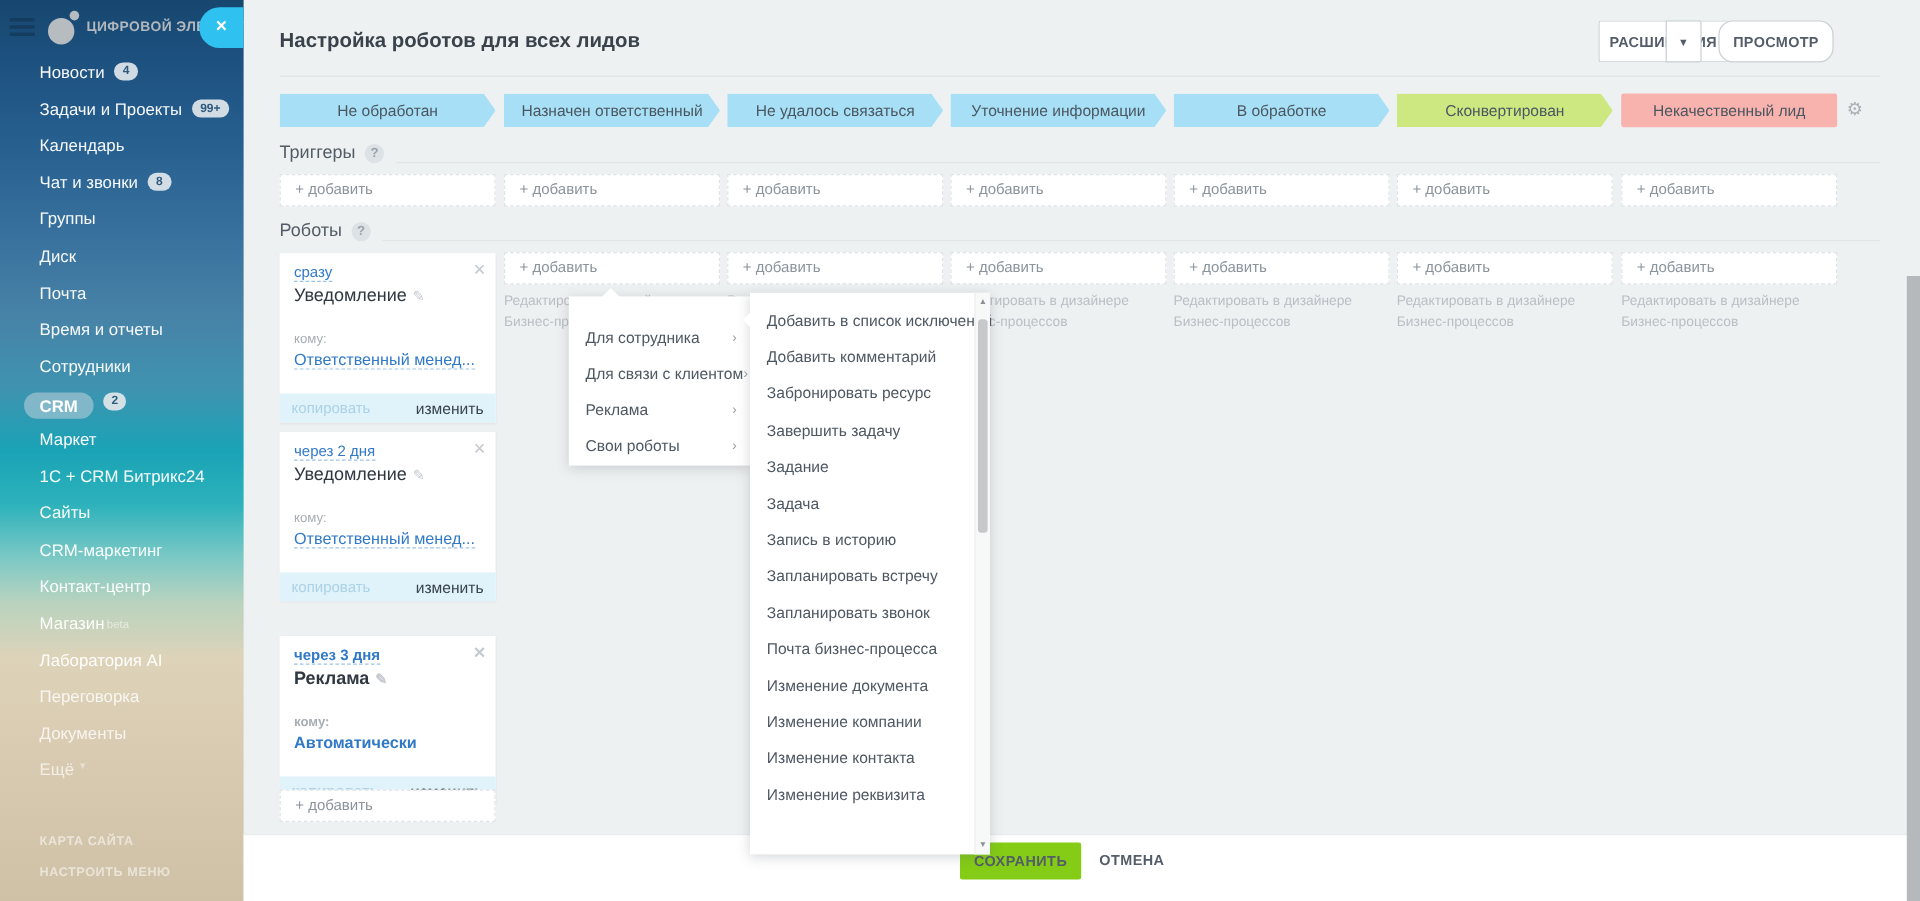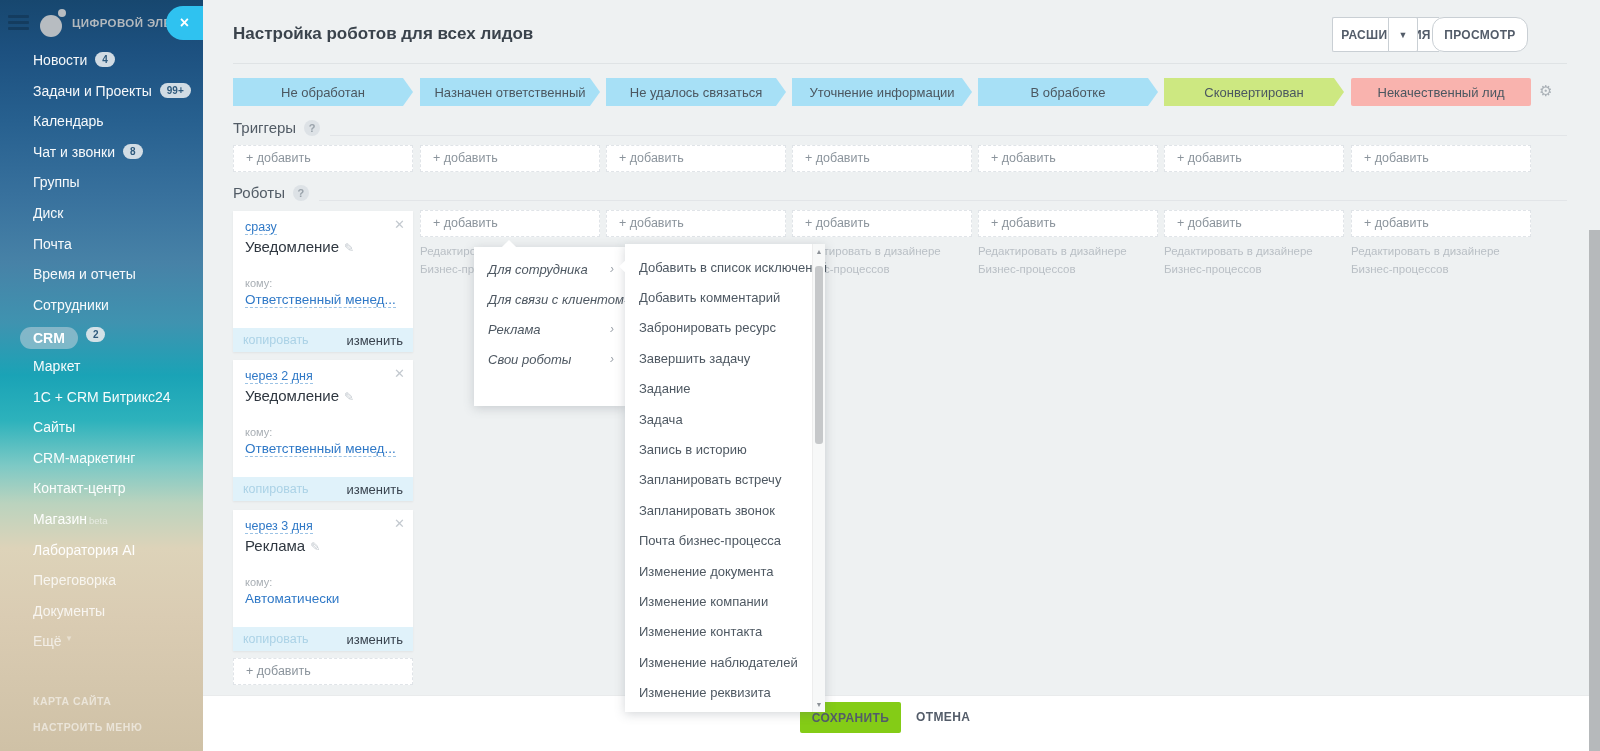--- a/index.html
+++ b/index.html
@@ -76,37 +76,37 @@
     color:#8b949c; font-size:12.5px; line-height:25px; padding-left:12px; cursor:pointer; }
   .t-row { top:145px; }
   .r-row { top:210px; }
   .add-col1 { top:658px; left:30px; }
 
   .hint { position:absolute; top:243px; width:172px; font-size:11.5px; line-height:1.55; color:#b9bfc5; }
 
   
   .card { position:absolute; left:30px; width:180px; height:141px; background:#fff;
     box-shadow:0 1px 2px rgba(0,0,0,0.06); }
-  .card1 { top:211px; } .card2 { top:360px; } .card3 { top:510px; }
+  .card1 { top:211px; } .card2 { top:360px; } .card3 { top:530px;font-weight:bold; }
   .card .when { position:absolute; left:12px; top:9px; font-size:12.5px; color:#3079c7;
     border-bottom:1px dashed #9cc3e5; cursor:pointer; }
   .card .x { position:absolute; right:8px; top:6px; color:#c3c9cf; font-size:13px; cursor:pointer; }
   .card .title { position:absolute; left:12px; top:27px; font-size:15px; color:#2f3740; white-space:nowrap; }
   .card .pencil { color:#c3c9cf; font-size:12px; margin-left:5px; cursor:pointer; }
   .card .to-label { position:absolute; left:12px; top:66px; font-size:11px; color:#a8aeb4; }
   .card .to-link { position:absolute; left:12px; top:81px; font-size:13.5px; color:#3079c7; white-space:nowrap; cursor:pointer; }
   .card .to-link.dashed { border-bottom:1px dashed #9cc3e5; }
   .card .foot { position:absolute; left:0; bottom:0; width:100%; height:24px; background:#e0f2fa;
     display:flex; align-items:center; justify-content:space-between; padding:0 10px; }
   .card .copy { color:#aBD2e6; color:#abd2e6; font-size:12.5px; cursor:pointer; }
   .card .edit { color:#39434e; font-size:13px; cursor:pointer; }
 
   
-  .cat-menu { position:absolute; left:271px; top:247px; width:152px; height:159px; background:#fff;
-    box-shadow:0 2px 10px rgba(83,92,105,0.25); z-index:25; padding-top:7px;font-style:italic; }
+  .cat-menu { position:absolute; left:271px; top:247px; width:152px; height:141px; background:#fff;
+    box-shadow:0 2px 10px rgba(83,92,105,0.25); z-index:25; padding-top:19px; }
   .cat-menu::before { content:""; position:absolute; left:30px; top:-5px; width:10px; height:10px;
     background:#fff; transform:rotate(45deg); }
   .cat-item { height:30px; display:flex; align-items:center; padding:0 12px 0 14px; font-size:13px;
     color:#4e5862; cursor:pointer; white-space:nowrap; }
   .cat-item .sp { flex:1; }
   .cat-item .gt { color:#9aa1a8; font-size:12px; }
 
   .sub-menu { position:absolute; left:422px; top:244px; width:200px; height:468px; background:#fff;
     box-shadow:0 2px 10px rgba(83,92,105,0.25); z-index:30; padding-top:8px; }
   .sub-menu::before { content:""; position:absolute; left:-4px; top:18px; width:9px; height:9px;
@@ -365,21 +365,20 @@
       <div class="sub-item">Завершить задачу</div>
       <div class="sub-item">Задание</div>
       <div class="sub-item">Задача</div>
       <div class="sub-item">Запись в историю</div>
       <div class="sub-item">Запланировать встречу</div>
       <div class="sub-item">Запланировать звонок</div>
       <div class="sub-item">Почта бизнес-процесса</div>
       <div class="sub-item">Изменение документа</div>
       <div class="sub-item">Изменение компании</div>
       <div class="sub-item">Изменение контакта</div>
-      <div class="sub-item">Изменение наблюдателей</div>
       <div class="sub-item">Изменение реквизита</div>
       <div class="sub-scroll">
         <div class="arr-up">▲</div>
         <div class="sub-thumb"></div>
         <div class="arr-dn">▼</div>
       </div>
     </div>
 
     <div class="bottom-bar">
       <button class="save-btn">СОХРАНИТЬ</button>

